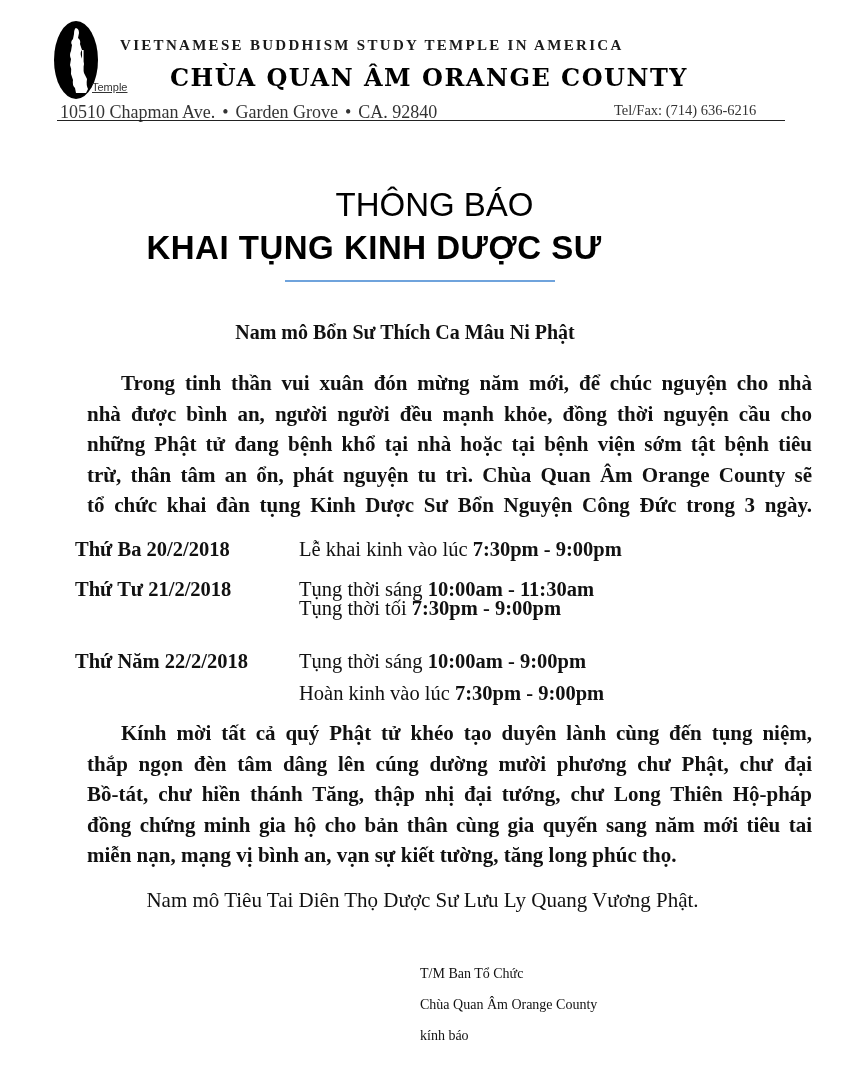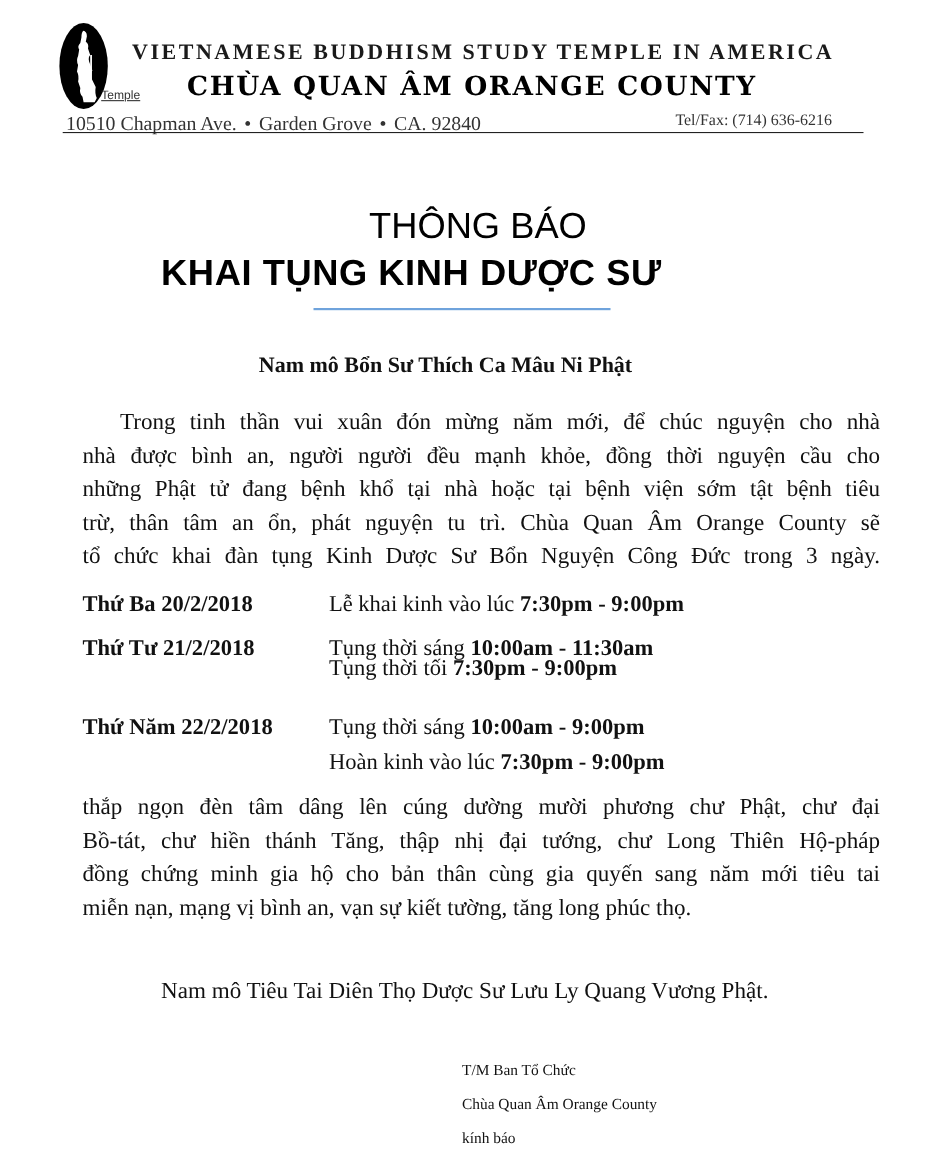--- a/index.html
+++ b/index.html
@@ -4,35 +4,35 @@
 <style>
   html, body { margin: 0; padding: 0; background: #ffffff; }
   body { width: 845px; height: 1066px; position: relative; overflow: hidden; color: #111; }
   .abs { position: absolute; }
   .serif { font-family: "Liberation Serif", "DejaVu Serif", serif; }
   .sans { font-family: "Liberation Sans", "DejaVu Sans", sans-serif; }
 
   
   .logo { left: 53px; top: 20px; width: 46px; height: 80px; }
   .logo-caption { left: 92px; top: 81px; font-size: 11px; color: #333; text-decoration: underline; }
-  .org-en { left: 120px; top: 37px; font-size: 20px; font-weight: bold; letter-spacing: 2.3px; color: #1a1a1a; white-space: nowrap; }
+  .org-en { left: 120px; top: 37px; font-size: 15px; font-weight: bold; letter-spacing: 2.3px; color: #1a1a1a; white-space: nowrap; }
   .org-vi { left: 170px; top: 63px; font-size: 24px; font-weight: 900; letter-spacing: 1.5px; color: #000; white-space: nowrap; font-family: "DejaVu Serif", serif; }
   .addr { left: 60px; top: 102px; font-size: 18px; color: #333; white-space: nowrap; }
   .addr .dot { margin: 0 7px; }
   .tel { left: 614px; top: 102px; font-size: 14.5px; color: #333; white-space: nowrap; }
   .rule { left: 57px; top: 120px; width: 728px; height: 0; border-top: 1.5px solid #222; }
 
   
   .title1 { left: 12px; width: 845px; top: 186px; text-align: center; font-size: 33px; color: #000; }
   .title2 { left: 0; width: 748px; top: 229px; text-align: center; font-size: 33px; font-weight: bold; letter-spacing: 0.5px; color: #000; }
   .blue-rule { left: 285px; top: 280px; width: 270px; height: 2px; background: #6fa3dc; }
 
   
   .invocation { left: 0; width: 810px; top: 321px; text-align: center; font-size: 20px; font-weight: bold; }
-  .para { left: 75px; width: 725px; font-size: 21px; line-height: 30.5px; text-align: justify; }
+  .para { left: 87px; width: 725px; font-size: 21px; line-height: 30.5px; text-align: justify; font-weight: bold; }
   .para .ind { display: inline-block; width: 34px; }
   .p1 { top: 368px; }
   .p2 { top: 718px; }
   .line { display: block; white-space: nowrap; }
   .line.j { text-align: justify; text-align-last: justify; white-space: normal; }
 
   .sched { left: 75px; width: 720px; font-size: 20.5px; }
   .srow { position: absolute; left: 0; white-space: nowrap; }
   .sday { position: absolute; left: 0; font-weight: bold; white-space: nowrap; }
   .sdesc { position: absolute; left: 224px; white-space: nowrap; }
@@ -85,20 +85,21 @@
     <span class="sdesc" style="top:19px;"><span>Tụng thời tối </span><b>7:30pm - 9:00pm</b></span>
   </div>
   <div class="srow" style="top:112px;">
     <span class="sday">Thứ Năm 22/2/2018</span>
     <span class="sdesc"><span>Tụng thời sáng </span><b>10:00am - 9:00pm</b></span>
     <span class="sdesc" style="top:32px;"><span>Hoàn kinh vào lúc </span><b>7:30pm - 9:00pm</b></span>
   </div>
 </div>
 
 <div class="abs para p2 serif">
+  <span class="line j"><span class="ind"></span><span>Kính mời tất cả quý Phật tử khéo tạo duyên lành cùng đến tụng niệm,</span></span>
   <span class="line j">thắp ngọn đèn tâm dâng lên cúng dường mười phương chư Phật, chư đại</span>
   <span class="line j">Bồ-tát, chư hiền thánh Tăng, thập nhị đại tướng, chư Long Thiên Hộ-pháp</span>
   <span class="line j">đồng chứng minh gia hộ cho bản thân cùng gia quyến sang năm mới tiêu tai</span>
   <span class="line">miễn nạn, mạng vị bình an, vạn sự kiết tường, tăng long phúc thọ.</span>
 </div>
 
 <div class="abs closing serif">Nam mô Tiêu Tai Diên Thọ Dược Sư Lưu Ly Quang Vương Phật.</div>
 
 <div class="abs sig serif">
   <div>T/M Ban Tổ Chức</div>

